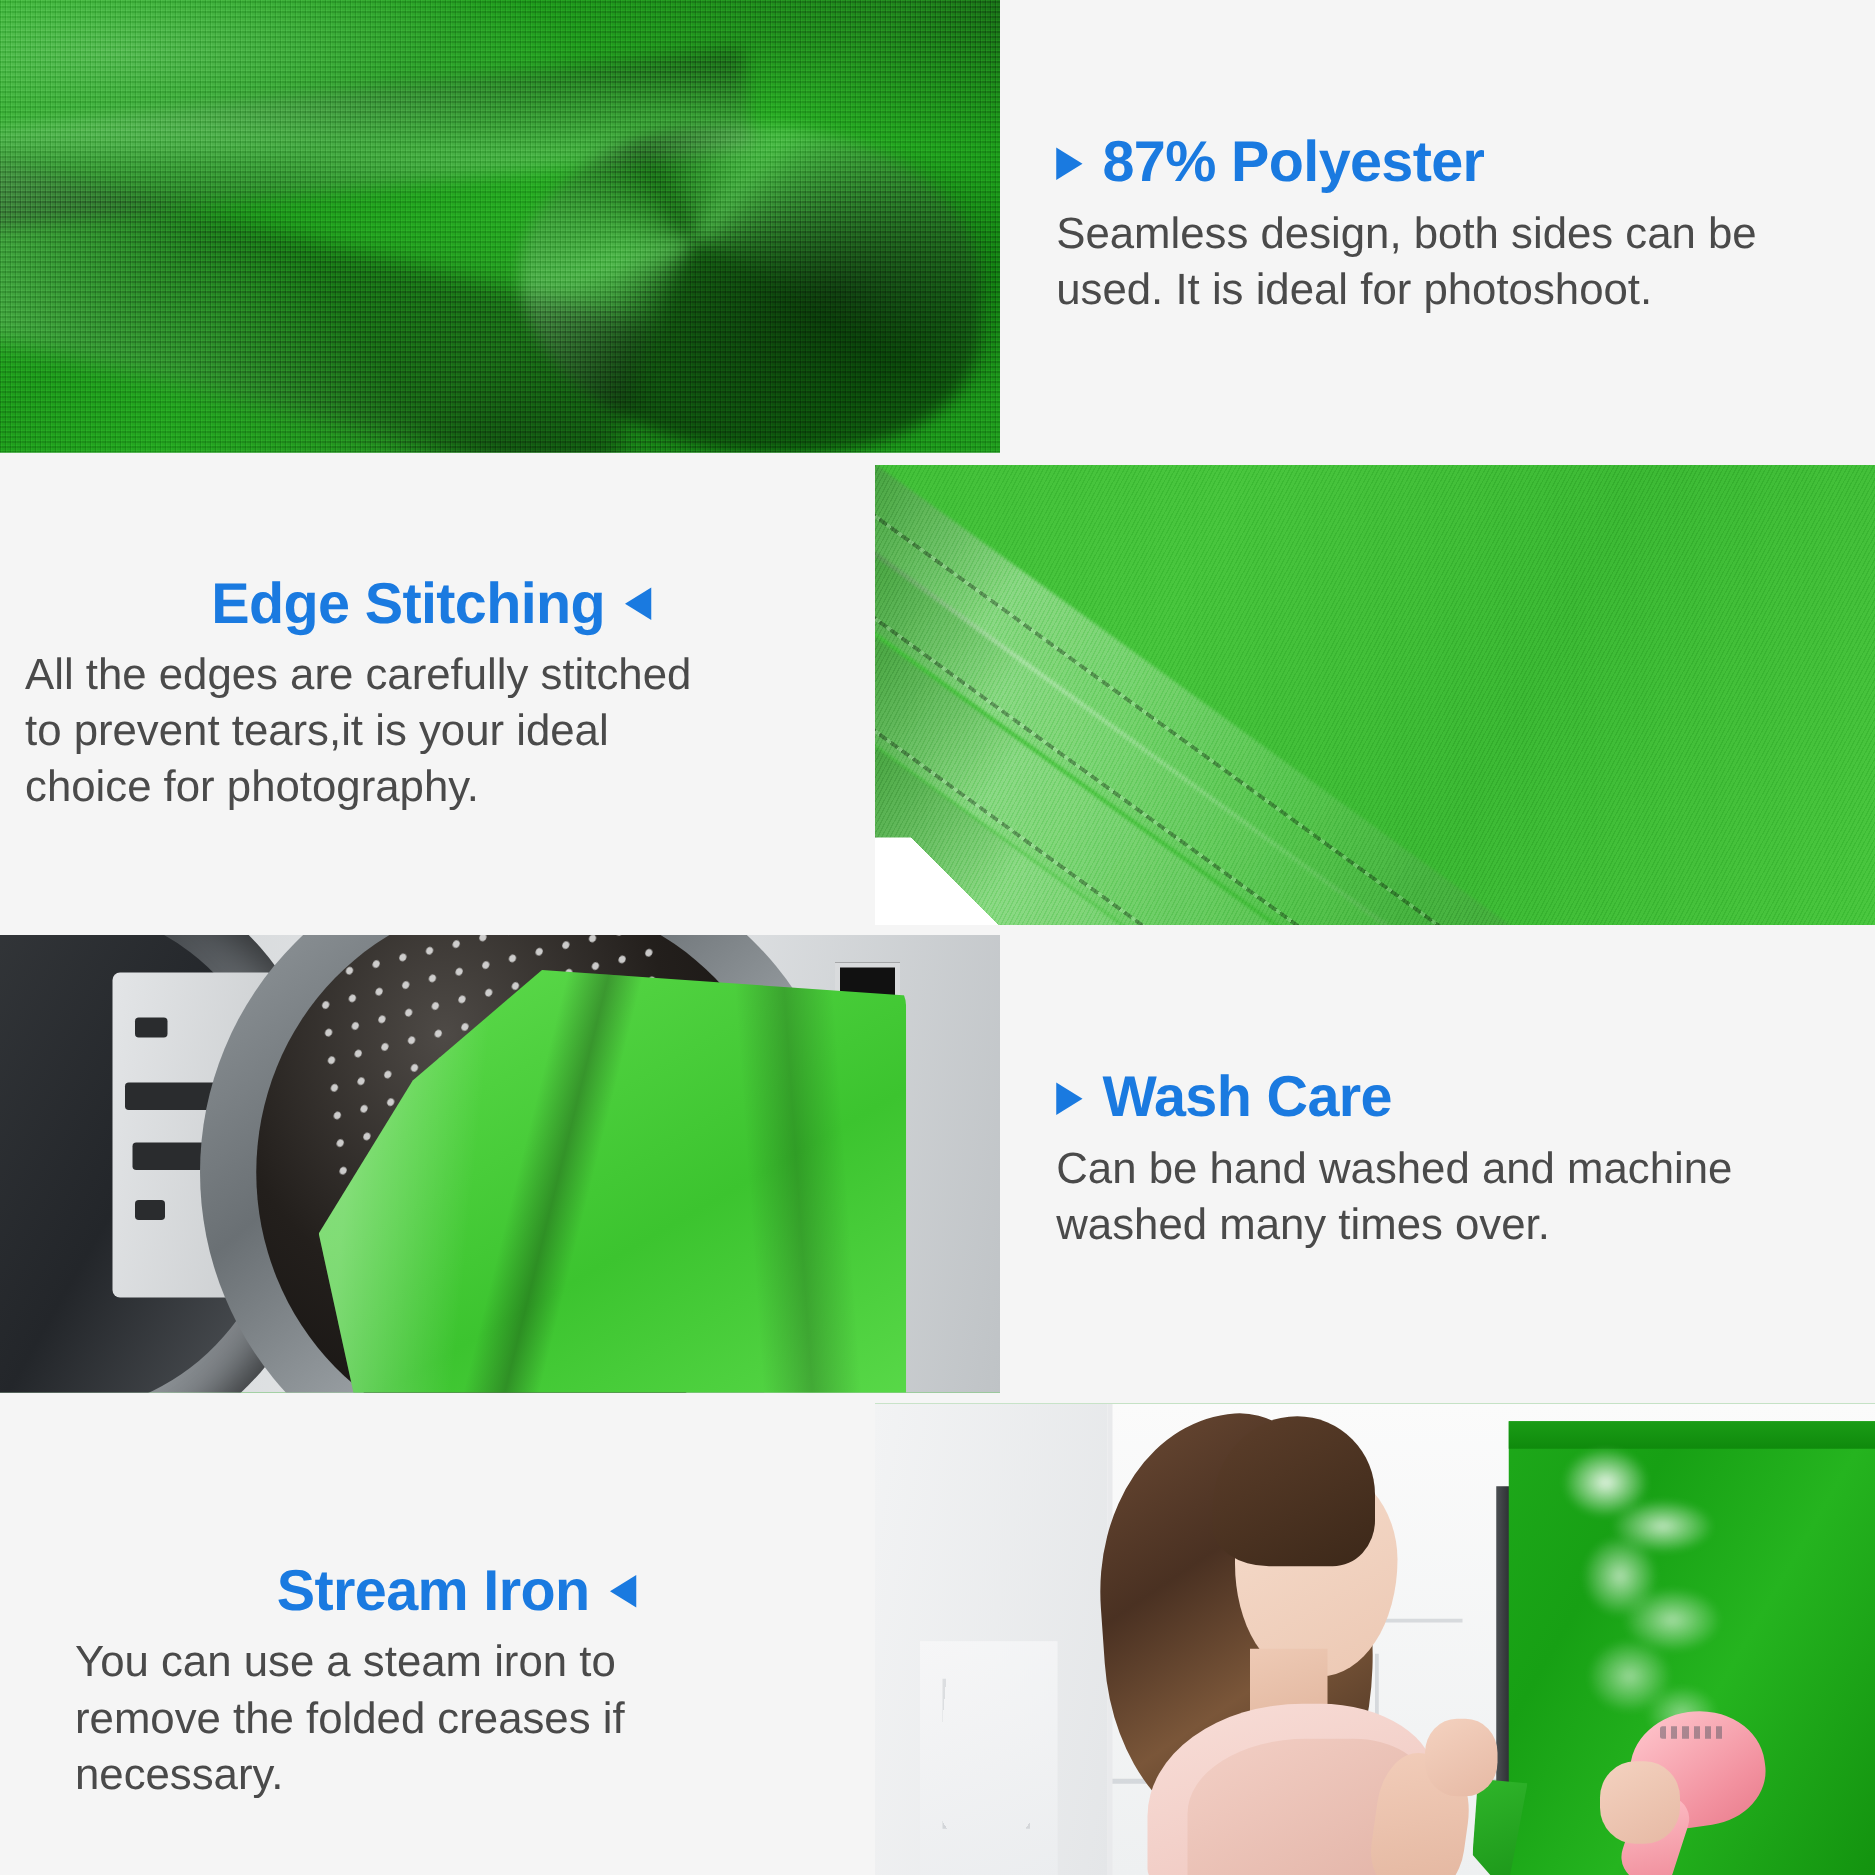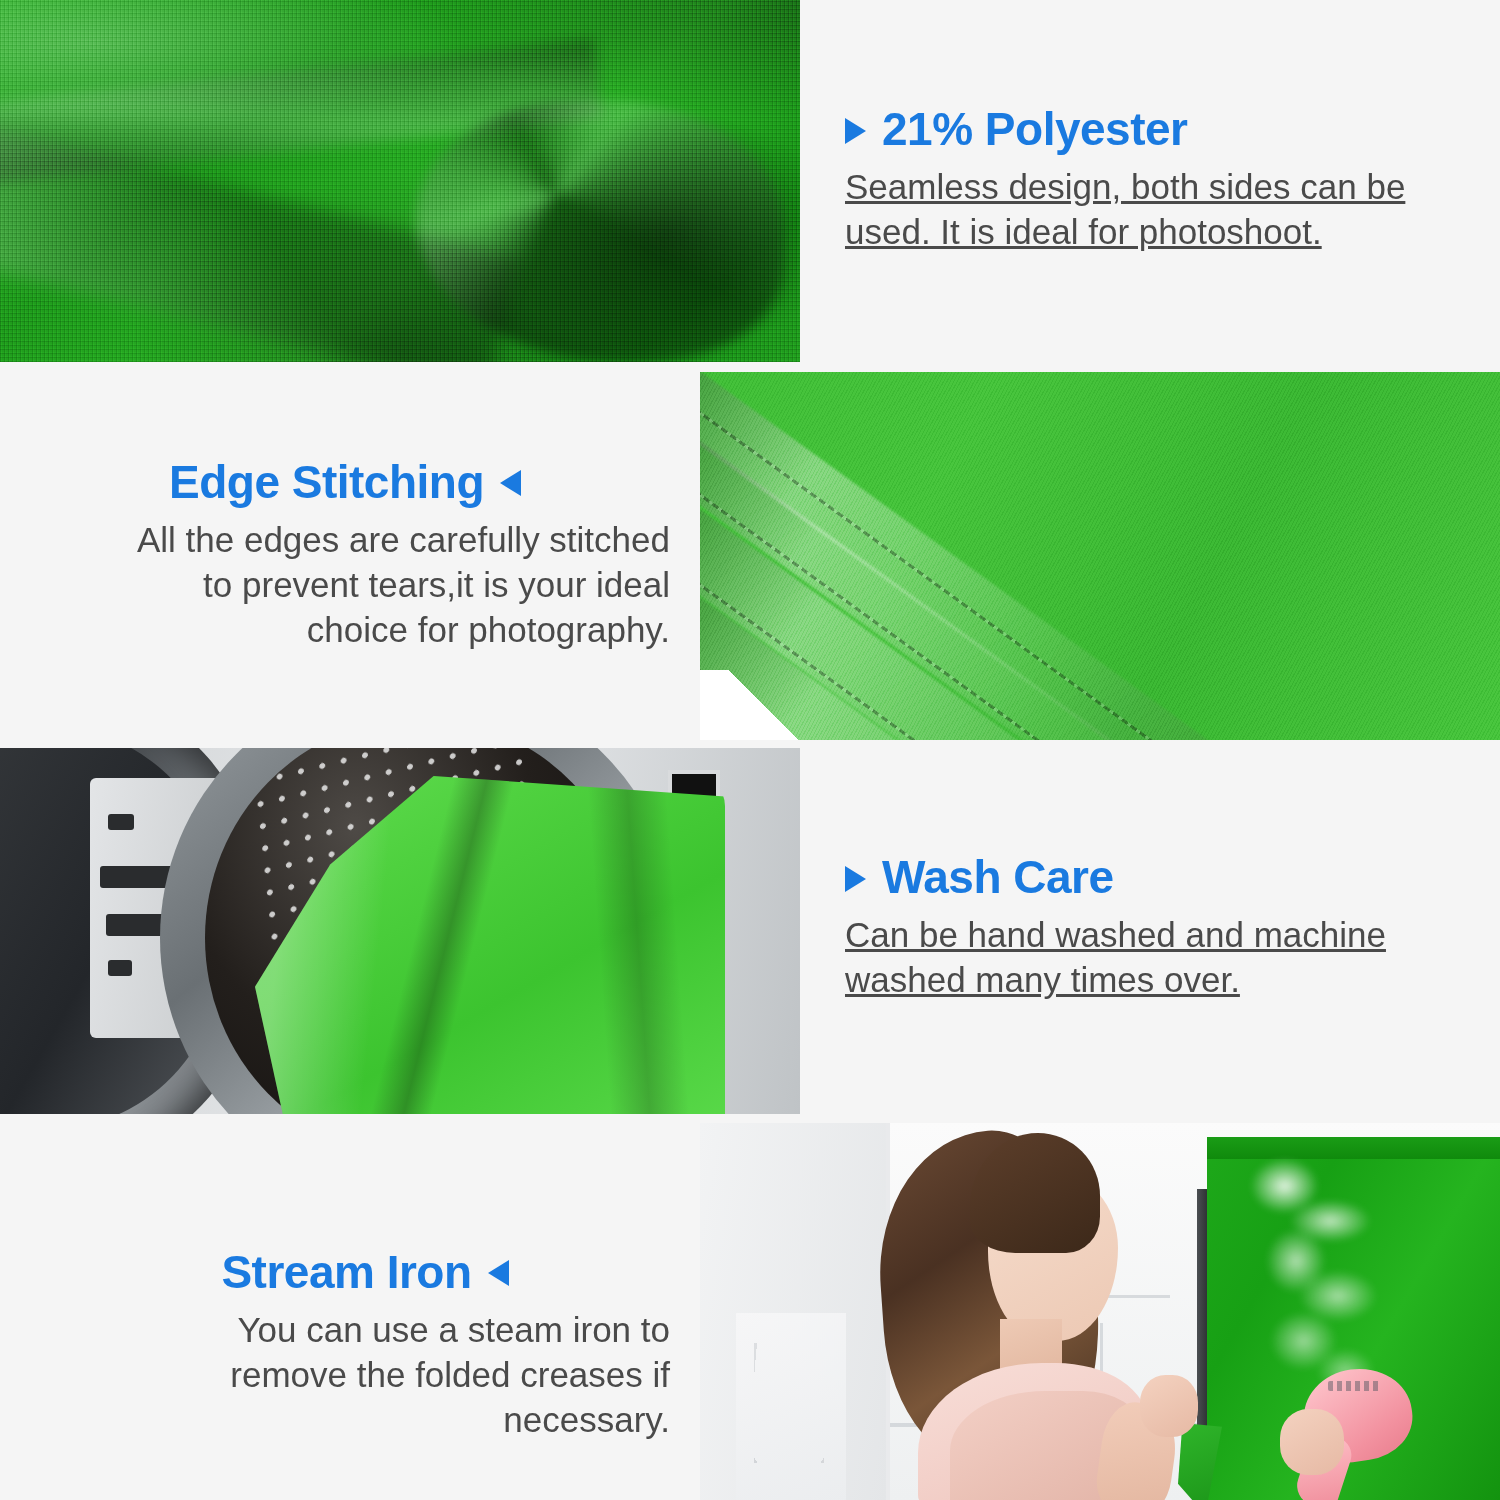--- a/index.html
+++ b/index.html
@@ -44,22 +44,22 @@
     margin-top:3px;
   }
 
   .body-txt {
     color:#4a4a4a;
     font-size:35px;
     line-height:1.28;
     margin-top:12px;
     white-space:pre-line;
   }
-  .body-txt.left  { text-align:left;text-decoration:underline; }
-  .body-txt.right { text-align:right; }
+  .body-txt.left  { text-align:left; }
+  .body-txt.right { text-align:left; }
 
   
   #img-fabric { left:0; top:0; width:800px; height:362px; }
   .fab-base {
     position:absolute; inset:-10%;
     background:
       radial-gradient(ellipse 30% 45% at 78% 62%, rgba(0,0,0,0.42) 0%, rgba(0,0,0,0) 62%),
       radial-gradient(ellipse 55% 30% at 18% 18%, rgba(255,255,255,0.22) 0%, rgba(255,255,255,0) 70%),
       radial-gradient(ellipse 40% 60% at 50% 90%, rgba(0,0,0,0.30) 0%, rgba(0,0,0,0) 70%),
       radial-gradient(ellipse 70% 40% at 95% 10%, rgba(0,0,0,0.35) 0%, rgba(0,0,0,0) 65%),
@@ -323,21 +323,21 @@
     <div class="fab-base"></div>
     <div class="fab-fold-a"></div>
     <div class="fab-fold-b"></div>
     <div class="fab-swirl"></div>
     <div class="weave"></div>
   </div>
 
   <div class="txt-cell" id="txt-polyester">
     <div class="heading left">
       <span class="tri tri-right"></span>
-      <span>21% Polyester</span>
+      <span>87% Polyester</span>
     </div>
     <div class="body-txt left">Seamless design, both sides can be
 used. It is ideal for photoshoot.</div>
   </div>
 
   <div class="txt-cell" id="txt-stitching">
     <div class="heading right">
       <span>Edge Stitching</span>
       <span class="tri tri-left"></span>
     </div>

